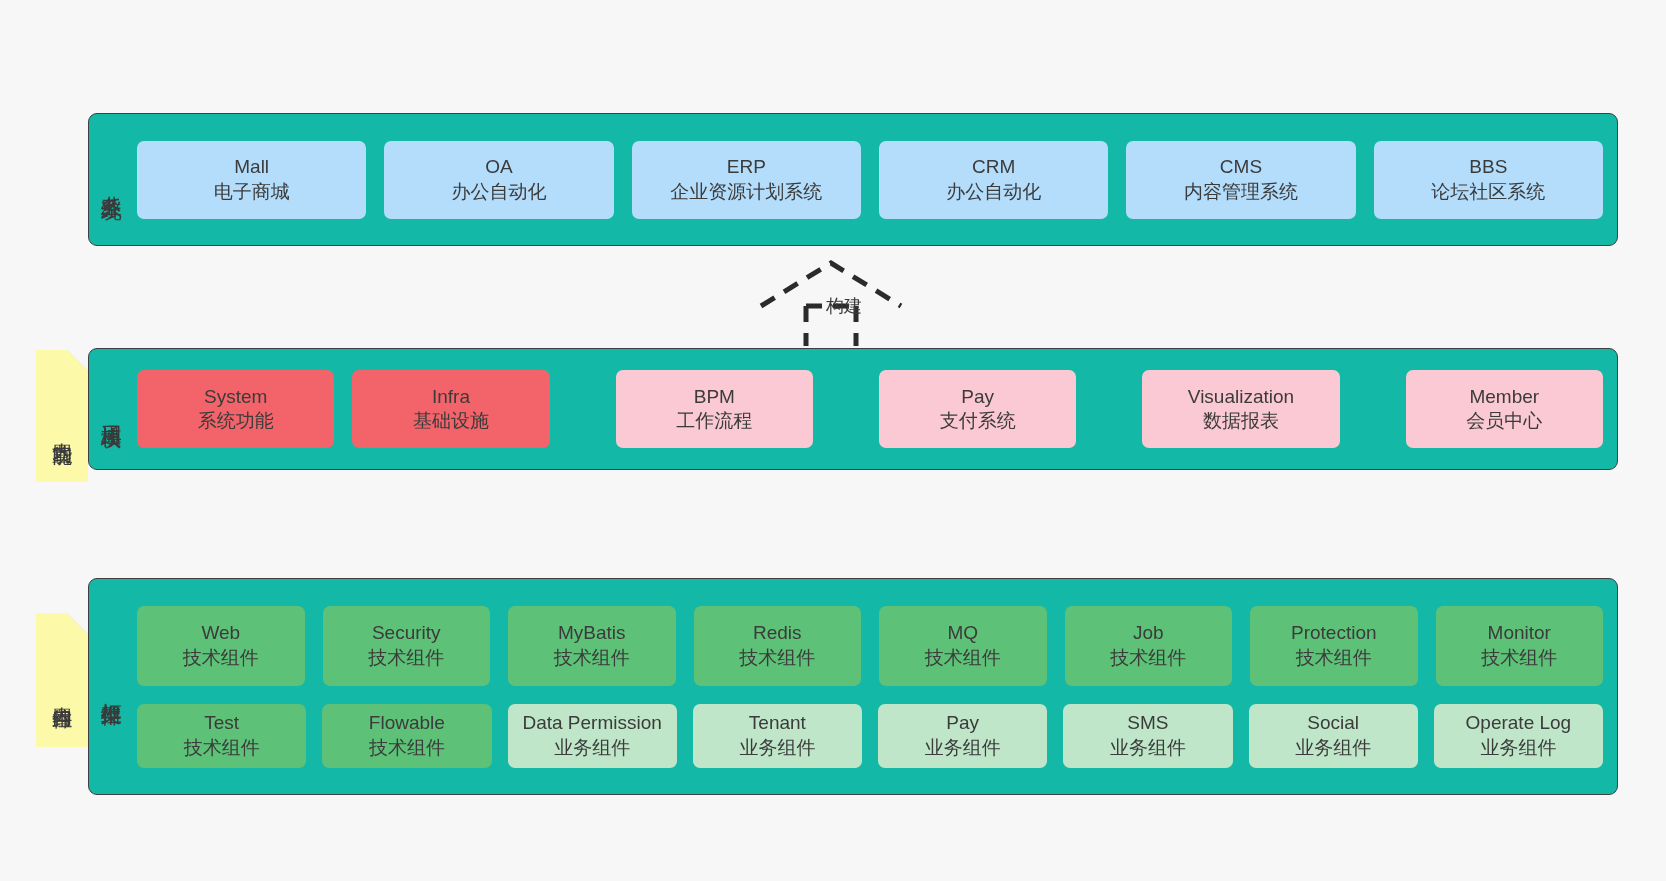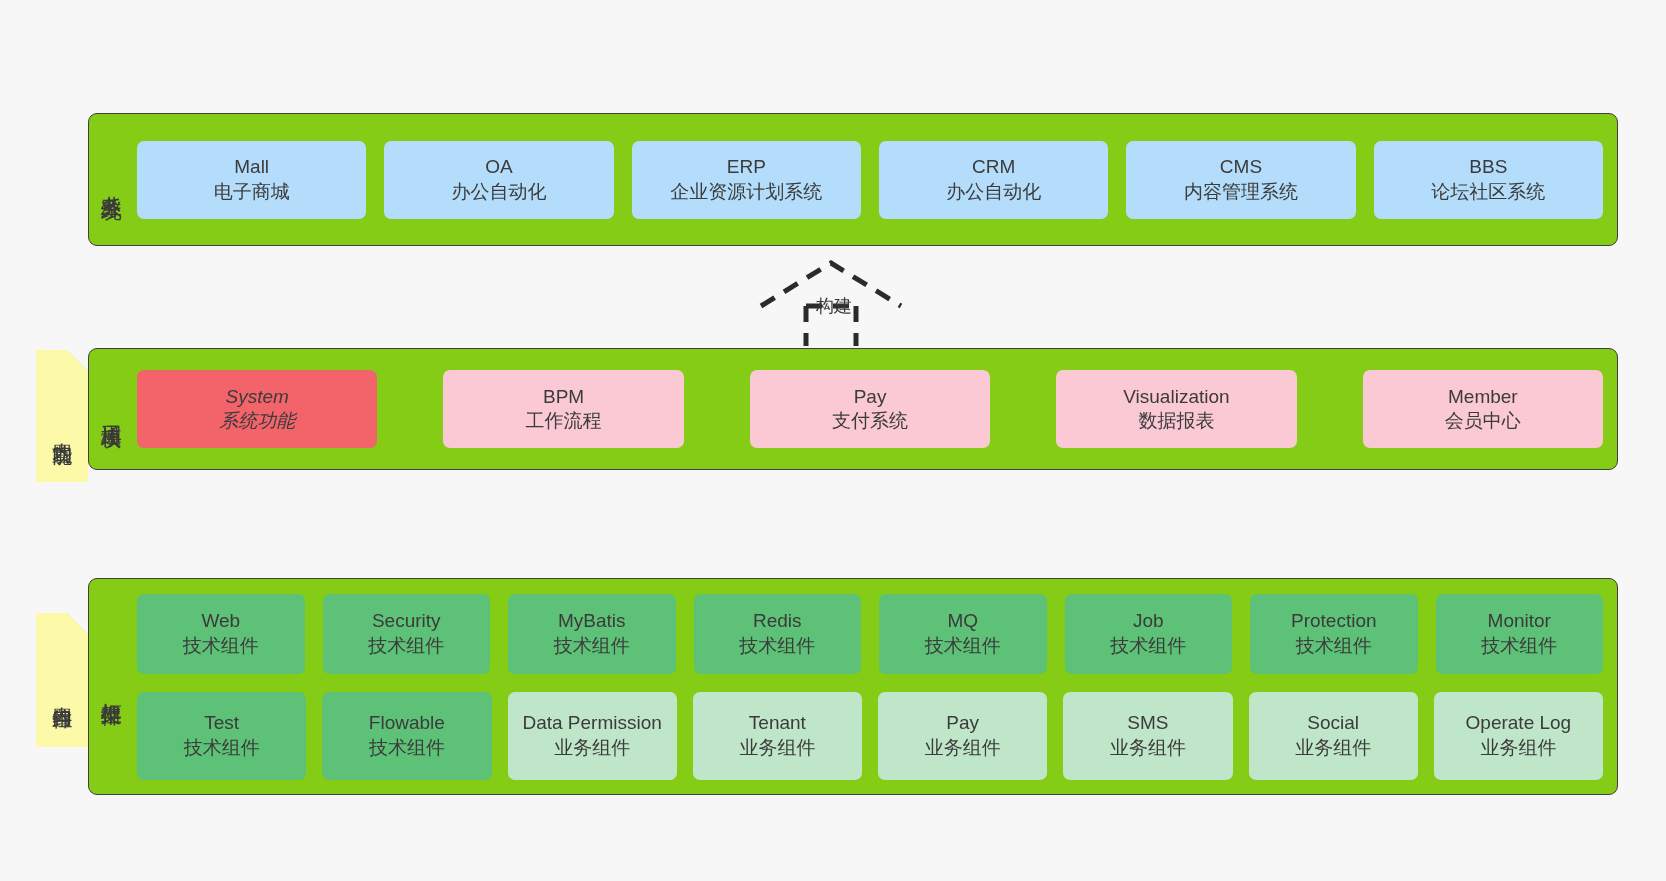--- a/index.html
+++ b/index.html
@@ -9,21 +9,21 @@
     font-family:"Liberation Sans","DejaVu Sans",sans-serif;
     color:#333;
     position:relative;
     overflow:hidden;
   }
   .canvas{position:relative;width:1666px;height:881px;}
 
   
   .layer{
     position:absolute;
-    background:#84cc16;
+    background:#14b8a6;
     border:1.6px solid #3f3f3f;
     border-radius:9px;
     box-sizing:border-box;
     display:flex;
     align-items:stretch;
     z-index:2;
   }
   .layer-title{
     width:44px;
     flex:0 0 44px;
@@ -64,21 +64,21 @@
     line-height:1.28;
     color:#3b3b3b;
     box-sizing:border-box;
     padding:4px 6px;
   }
   .cell .en{display:block;}
   .cell .cn{display:block;}
 
   
   .c-blue       {background:#b3ddfb;}
-  .c-red        {background:#f2646a;font-style:italic;}
+  .c-red        {background:#f2646a;}
   .c-pink       {background:#fbc9d4;margin-left:48px;}
   .c-green      {background:#5dc177;}
   .c-lightgreen {background:#bfe6c8;}
 
   
   .note{
     position:absolute;
     width:52px;
     background:#fcf9a8;
     display:flex;
@@ -162,35 +162,39 @@
         </div>
       </div>
     </div>
   </div>
 
   <div class="arrow" style="left:756px;top:258px;width:150px;height:90px;">
     <svg width="150" height="90" viewBox="0 0 150 90" fill="none">
       <path d="M5 48 L75 5 L145 48" stroke="#2b2b2b" stroke-width="5" stroke-dasharray="16 11" stroke-linecap="butt" fill="none"></path>
       <path d="M50 48 L50 88 M100 48 L100 88 M50 48 L100 48" stroke="#2b2b2b" stroke-width="5" stroke-dasharray="16 11" fill="none"></path>
     </svg>
-    <div class="arrow-label" style="top:36px;left:78px;">构建</div>
+    <div class="arrow-label" style="top:36px;left:88px;">构建</div>
   </div>
 
   <div class="note" style="left:36px;top:350px;height:132px;">
     <span>内置功能</span>
   </div>
 
   <div class="layer" id="layer-1" style="left:88px;top:348px;width:1530px;height:122px;">
     <div class="layer-title">通用模块</div>
     <div class="layer-body">
       <div class="row" style="height:78px;">
         <div class="cell c-red">
           <span class="en">System</span>
           <span class="cn">系统功能</span>
         </div>
+        <div class="cell c-red">
+          <span class="en">Infra</span>
+          <span class="cn">基础设施</span>
+        </div>
         <div class="cell c-pink">
           <span class="en">BPM</span>
           <span class="cn">工作流程</span>
         </div>
         <div class="cell c-pink">
           <span class="en">Pay</span>
           <span class="cn">支付系统</span>
         </div>
         <div class="cell c-pink">
           <span class="en">Visualization</span>
@@ -239,21 +243,21 @@
         </div>
         <div class="cell c-green">
           <span class="en">Protection</span>
           <span class="cn">技术组件</span>
         </div>
         <div class="cell c-green">
           <span class="en">Monitor</span>
           <span class="cn">技术组件</span>
         </div>
       </div>
-      <div class="row" style="height:88px;gap:16px;">
+      <div class="row" style="height:64px;gap:16px;">
         <div class="cell c-green">
           <span class="en">Test</span>
           <span class="cn">技术组件</span>
         </div>
         <div class="cell c-green">
           <span class="en">Flowable</span>
           <span class="cn">技术组件</span>
         </div>
         <div class="cell c-lightgreen">
           <span class="en">Data Permission</span>

